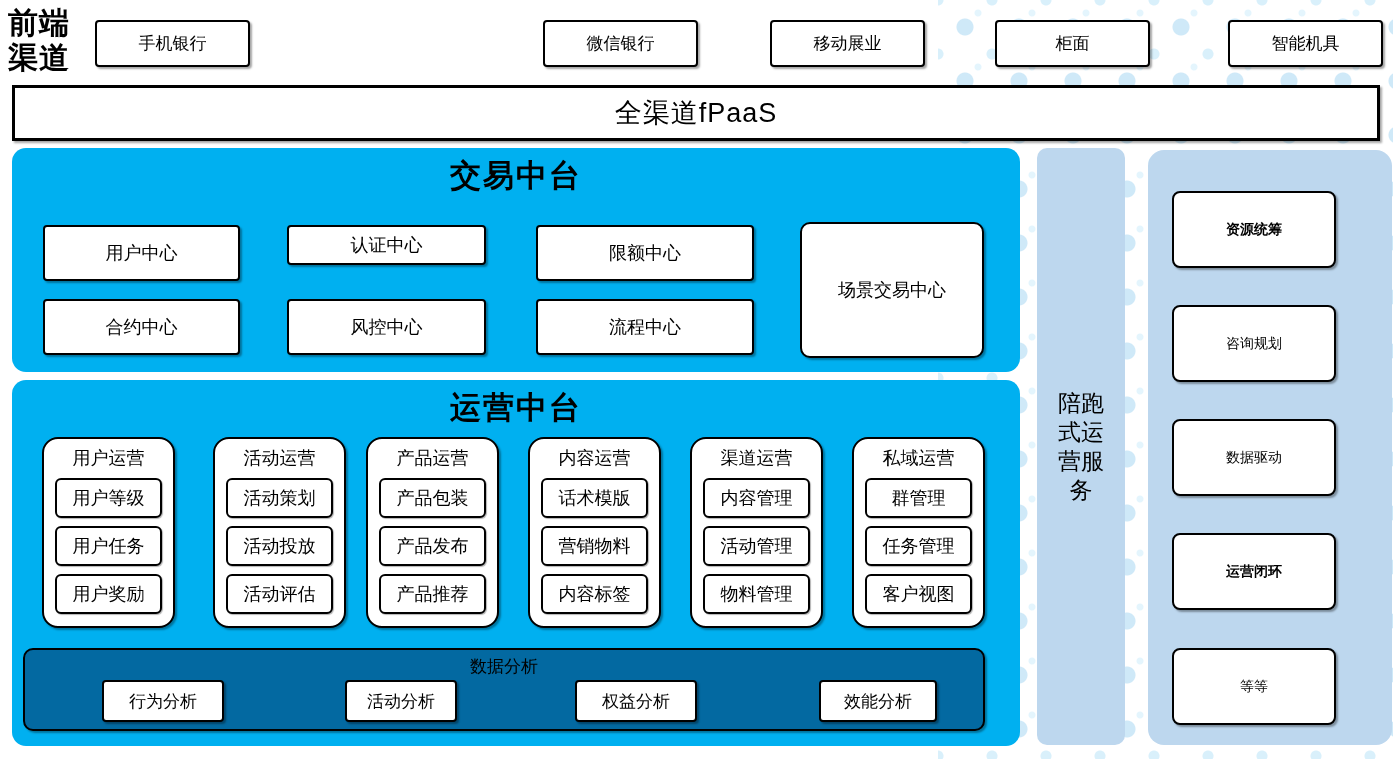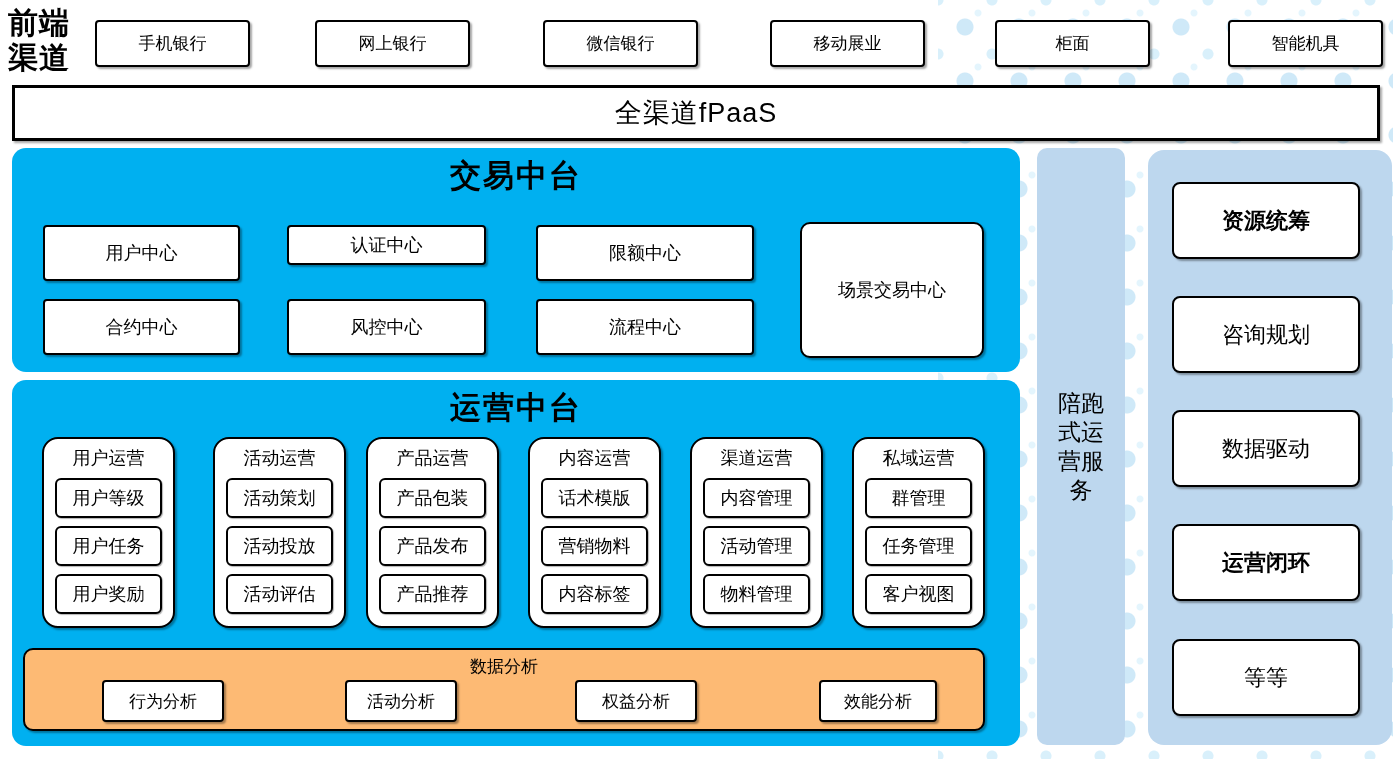--- a/index.html
+++ b/index.html
@@ -46,45 +46,44 @@
     border:2px solid #000;border-radius:16px;box-sizing:border-box;
     box-shadow:2px 2px 2px rgba(0,0,0,0.35);
     display:flex;flex-direction:column;align-items:center;padding-top:7px;}
   .opcol .coltitle{font-size:18px;line-height:24px;}
   .opcol .opitem{width:107px;height:40px;margin-top:8px;background:#fff;
     border:2px solid #000;border-radius:6px;box-sizing:border-box;
     display:flex;align-items:center;justify-content:center;font-size:18px;
     box-shadow:1px 1px 1px rgba(0,0,0,0.3);font-family:Liberation Mono, monospace;}
 
   .analytics{position:absolute;left:11px;top:268px;width:962px;height:83px;
-    background:#fdba74;border:2px solid #000;border-radius:10px;box-sizing:border-box;
+    background:#0369a1;border:2px solid #000;border-radius:10px;box-sizing:border-box;
     box-shadow:2px 2px 2px rgba(0,0,0,0.35);}
   .analytics .atitle{text-align:center;font-size:17px;padding-top:5px;}
   .analytics .abox{top:30px;height:42px;border-radius:4px;font-size:17px;}
 
   .strip{left:1037px;top:148px;width:88px;height:597px;background:#BDD7EE;
     border-radius:10px;display:flex;align-items:center;justify-content:center;}
   .strip .striptext{width:48px;font-size:23px;line-height:29px;text-align:center;}
 
   .rpanel{left:1148px;top:150px;width:244px;height:595px;background:#BDD7EE;
     border-radius:16px;}
-  .rpanel .rbox{left:24px;width:188px;height:77px;border-radius:8px;font-size:22px;}
+  .rpanel .rbox{left:24px;width:164px;height:77px;border-radius:8px;font-size:14px;margin-top:9px;}
   .rpanel .rbox.bold{font-weight:bold;}
 </style>
 </head>
 <body>
 
 <div id="canvas">
 
   <div class="dots"></div>
 
   <div class="layer front-label">前端渠道</div>
 
   <div class="wbox chan" style="left:95px">手机银行</div>
-  <div class="wbox chan" style="left:315px">网上银行</div>
   <div class="wbox chan" style="left:543px">微信银行</div>
   <div class="wbox chan" style="left:770px">移动展业</div>
   <div class="wbox chan" style="left:995px">柜面</div>
   <div class="wbox chan" style="left:1228px">智能机具</div>
 
   <div class="wbox fpaas">全渠道fPaaS</div>
 
   <div class="cyan-panel trade">
     <div class="panel-title">交易中台</div>
     <div class="wbox cbox" style="left:31px;top:77px;width:197px;height:56px">用户中心</div>

